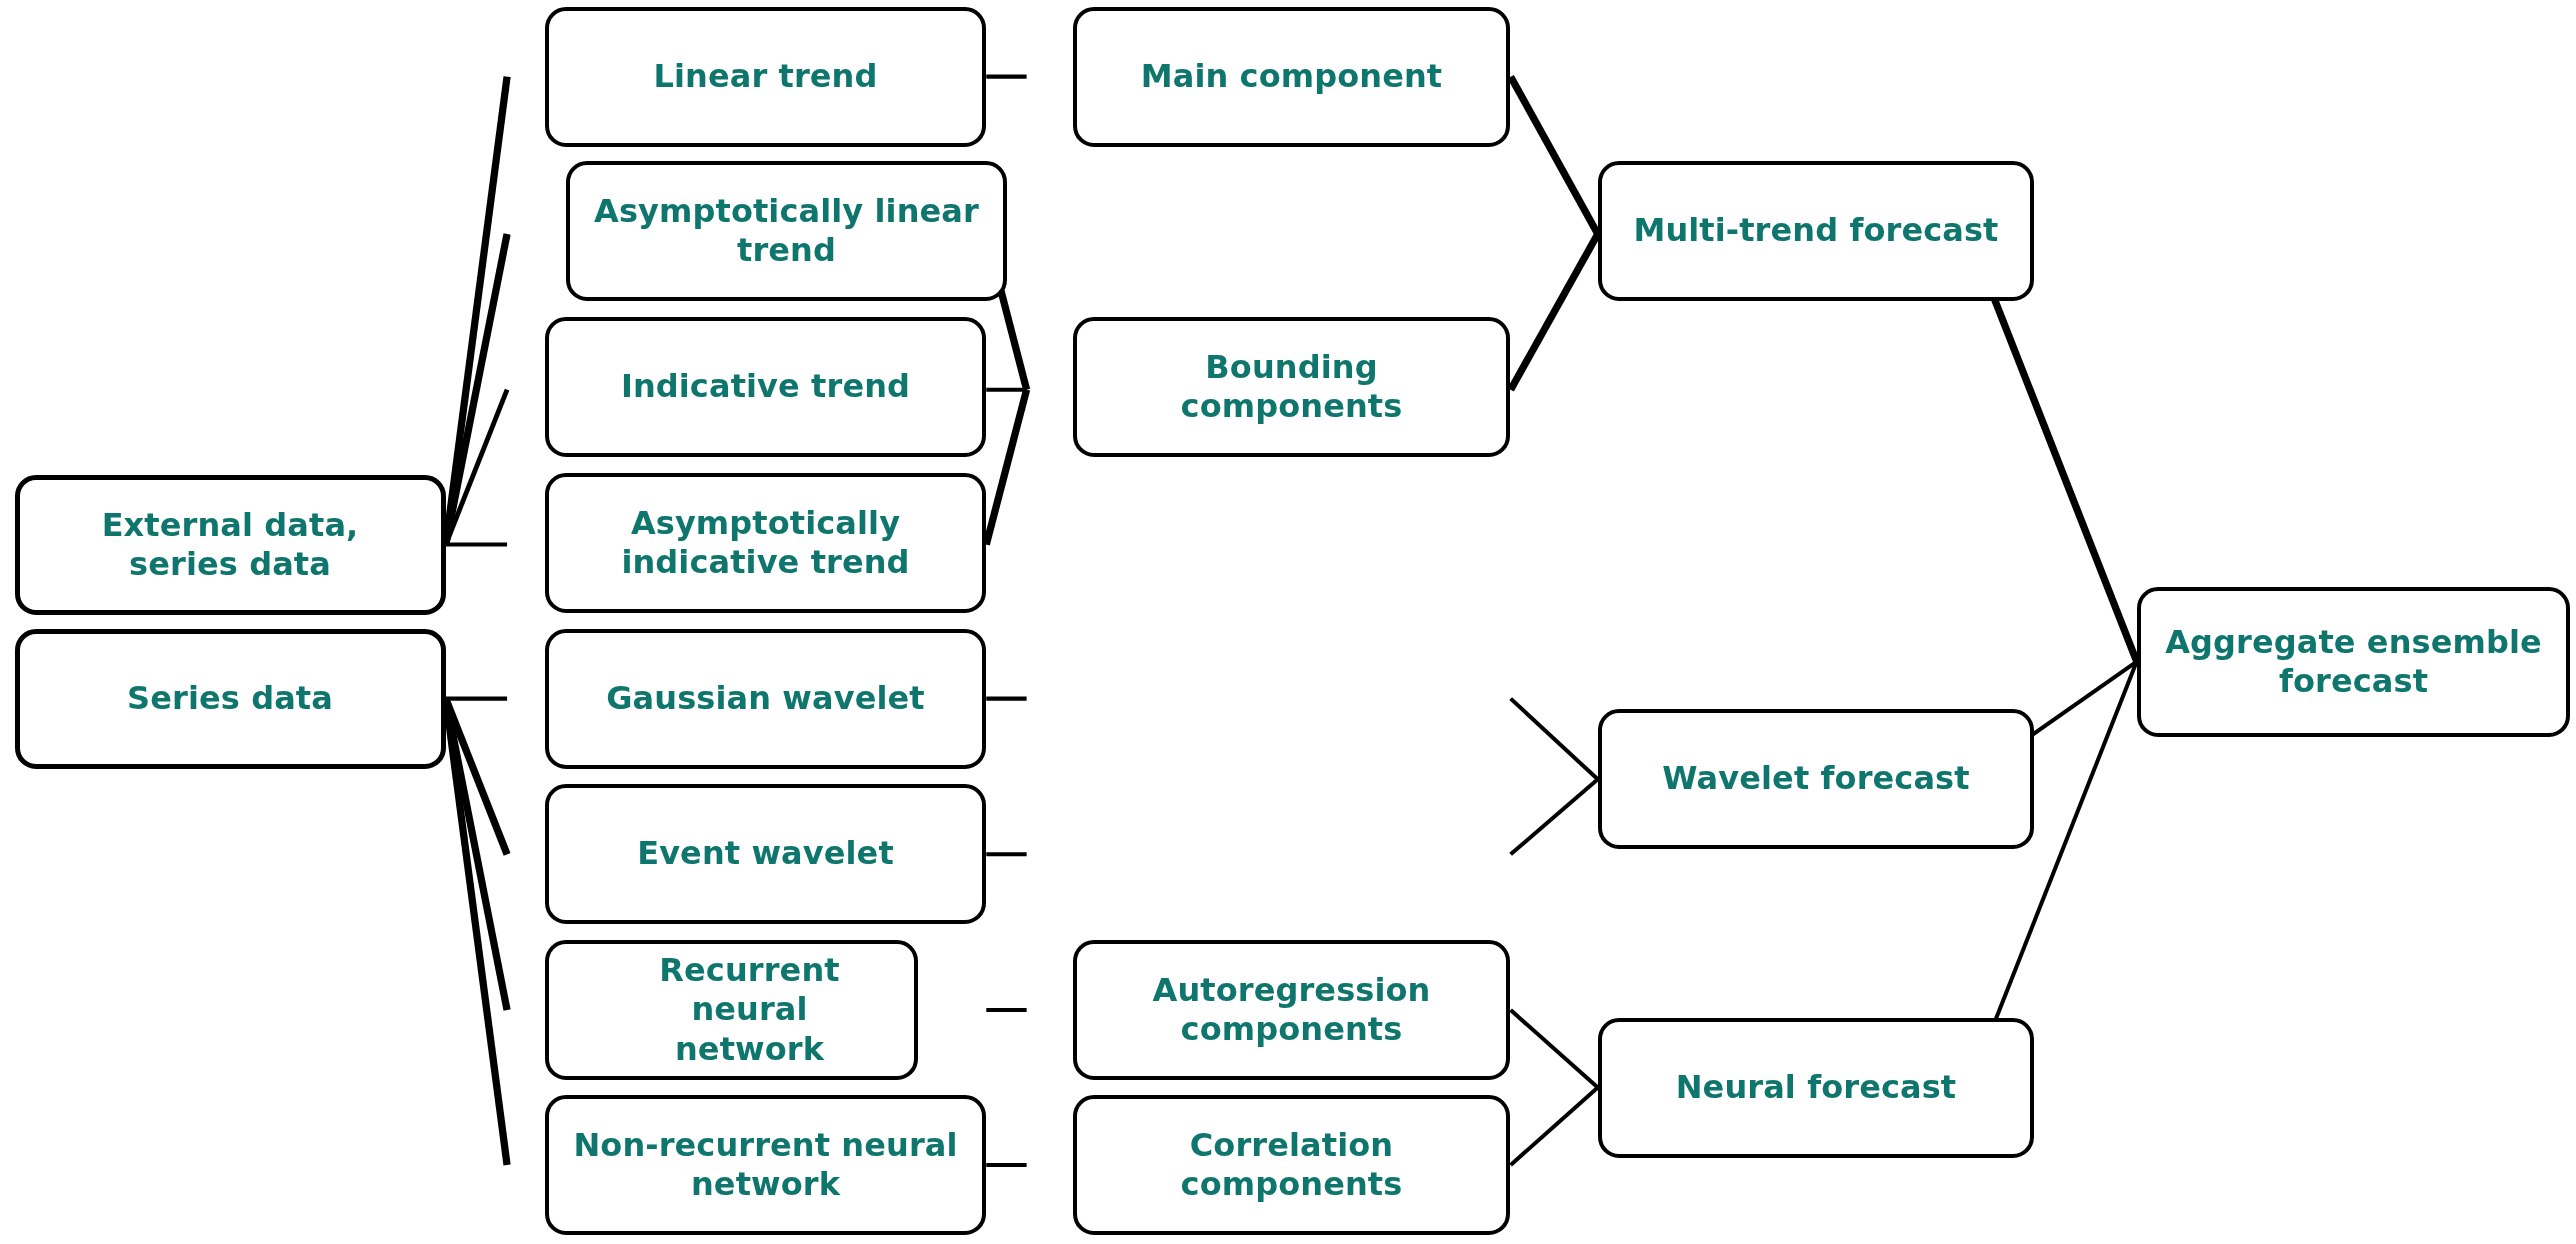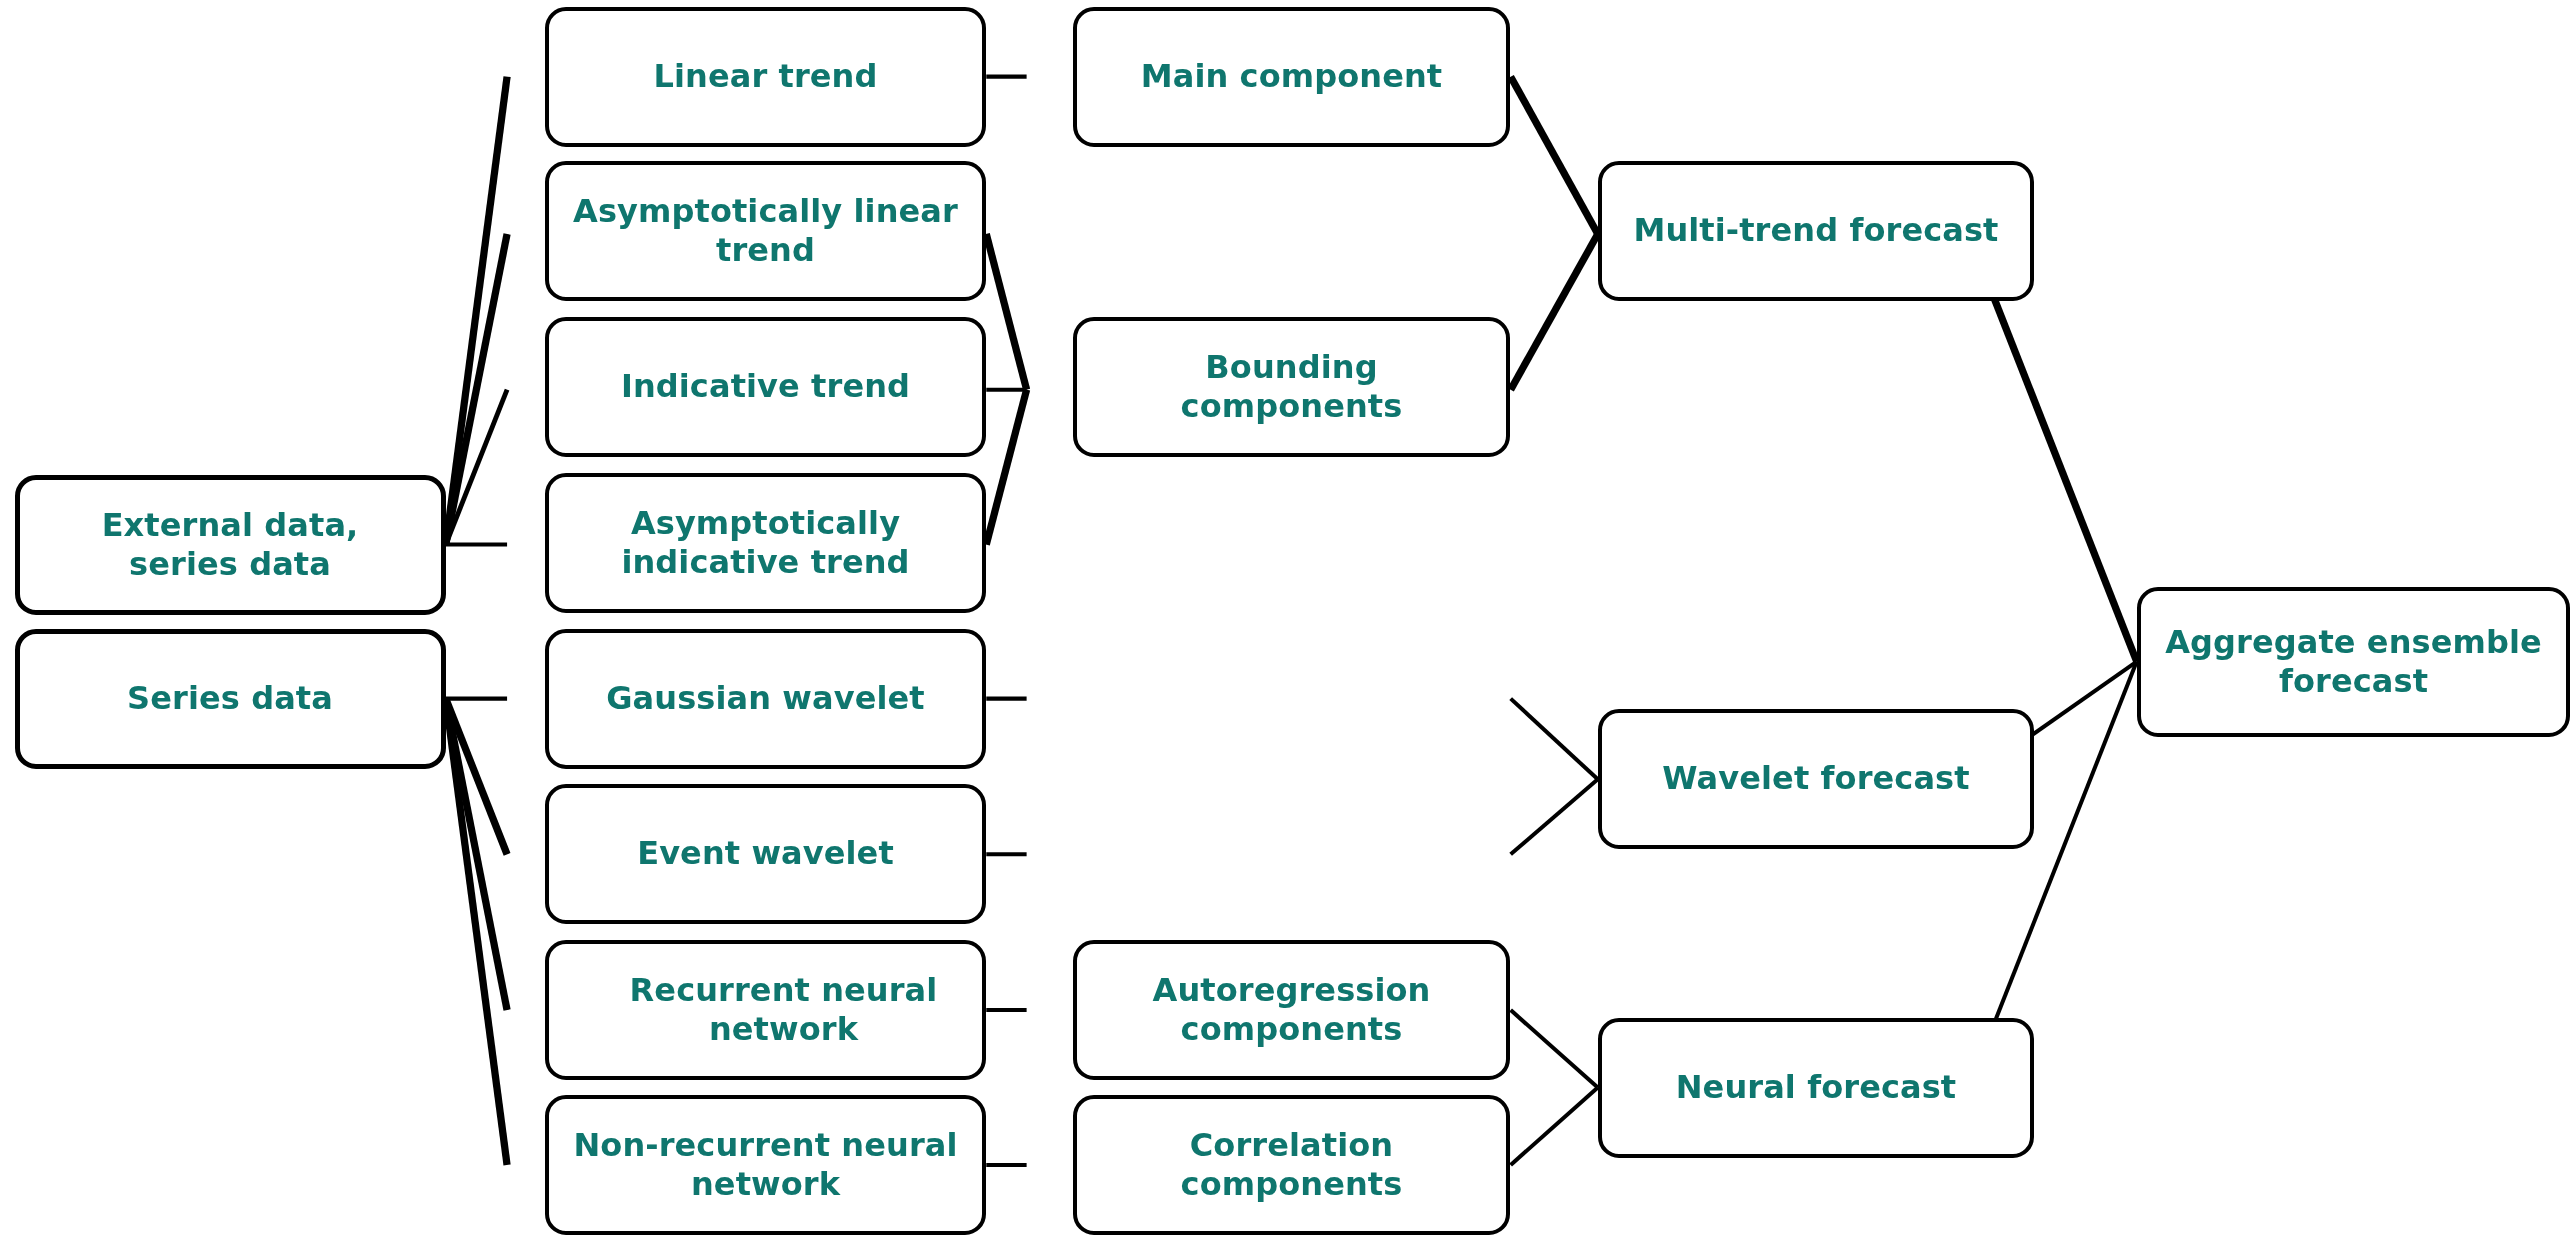--- a/index.html
+++ b/index.html
@@ -118,21 +118,21 @@
   </div>
 
   <div class="node source" style="left:14.5px; top:629px; width:431px; height:140px;">
     <span class="label">Series data</span>
   </div>
 
   <div class="node thin" style="left:545px; top:6.5px; width:441px; height:140px;">
     <span class="label">Linear trend</span>
   </div>
 
-  <div class="node thin" style="left:545px; top:161px; width:441px; height:140px;">
+  <div class="node thin" style="left:566px; top:161px; width:441px; height:140px;">
     <span class="label">Asymptotically linear
 trend</span>
   </div>
 
   <div class="node thin" style="left:545px; top:317px; width:441px; height:140px;">
     <span class="label">Indicative trend</span>
   </div>
 
   <div class="node thin" style="left:545px; top:629px; width:441px; height:140px;">
     <span class="label">Gaussian wavelet</span>
@@ -140,21 +140,21 @@
 
   <div class="node thin" style="left:545px; top:473px; width:441px; height:140px;">
     <span class="label">Asymptotically
 indicative trend</span>
   </div>
 
   <div class="node thin" style="left:545px; top:784px; width:441px; height:140px;">
     <span class="label">Event wavelet</span>
   </div>
 
-  <div class="node thin" style="left:545px; top:940px; width:441px; height:140px;padding-left:36px;">
+  <div class="node thin" style="left:545px; top:940px; width:373px; height:140px;padding-left:36px;">
     <span class="label">Recurrent neural
 network</span>
   </div>
 
   <div class="node thin" style="left:545px; top:1095px; width:441px; height:140px;">
     <span class="label">Non-recurrent neural
 network</span>
   </div>
 
   <div class="node thin" style="left:1073px; top:6.5px; width:437px; height:140px;">

